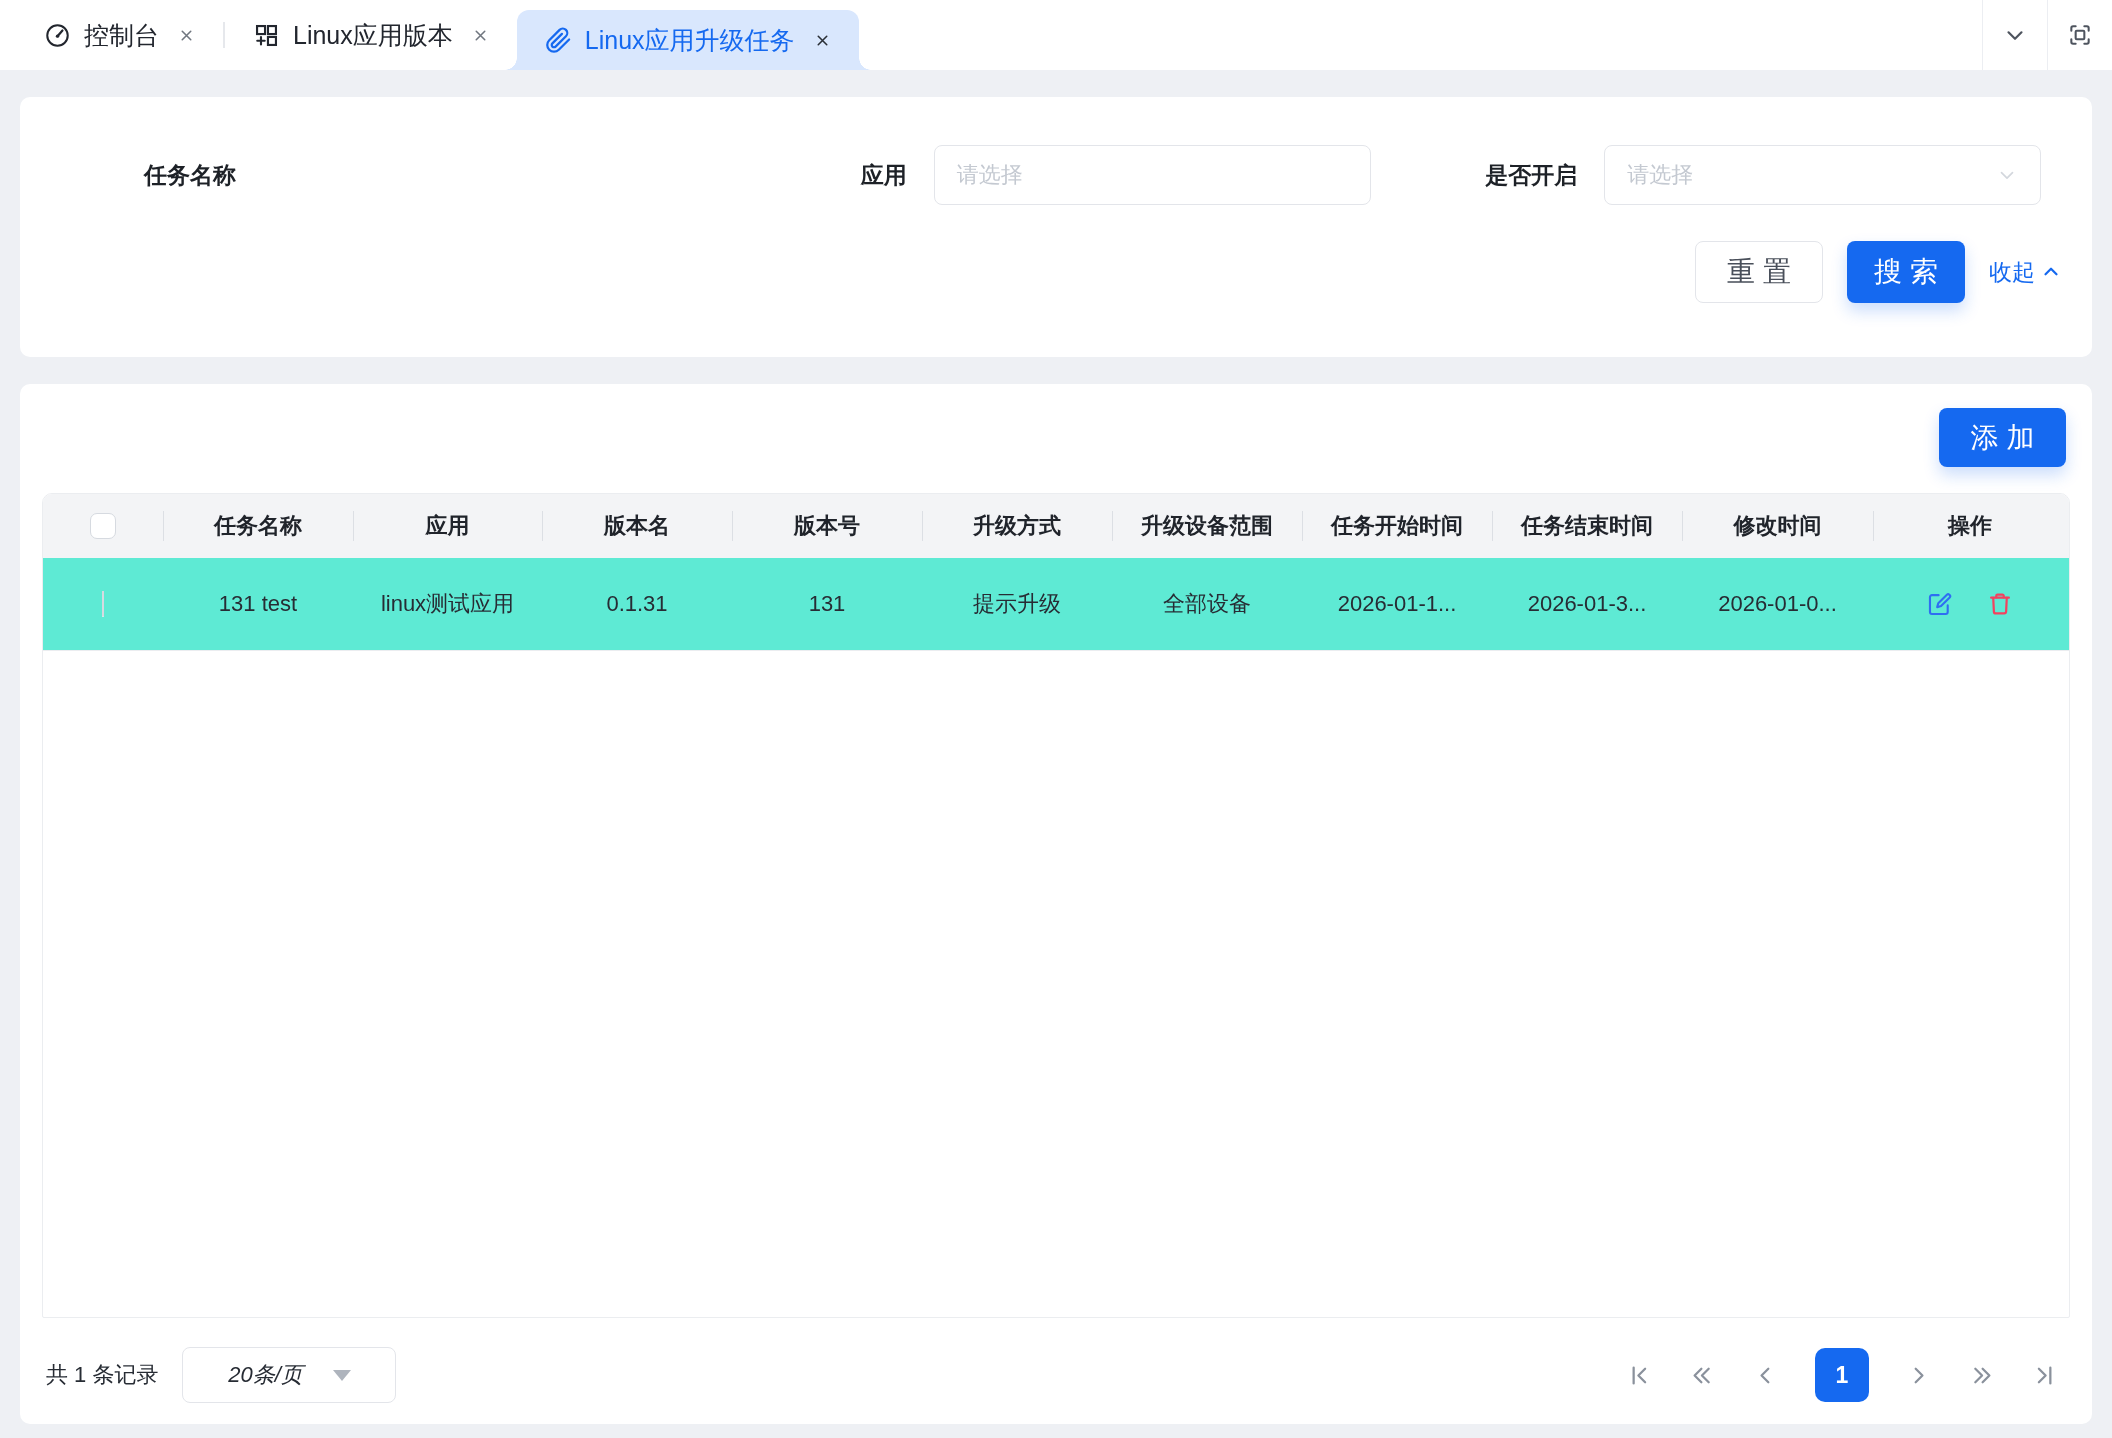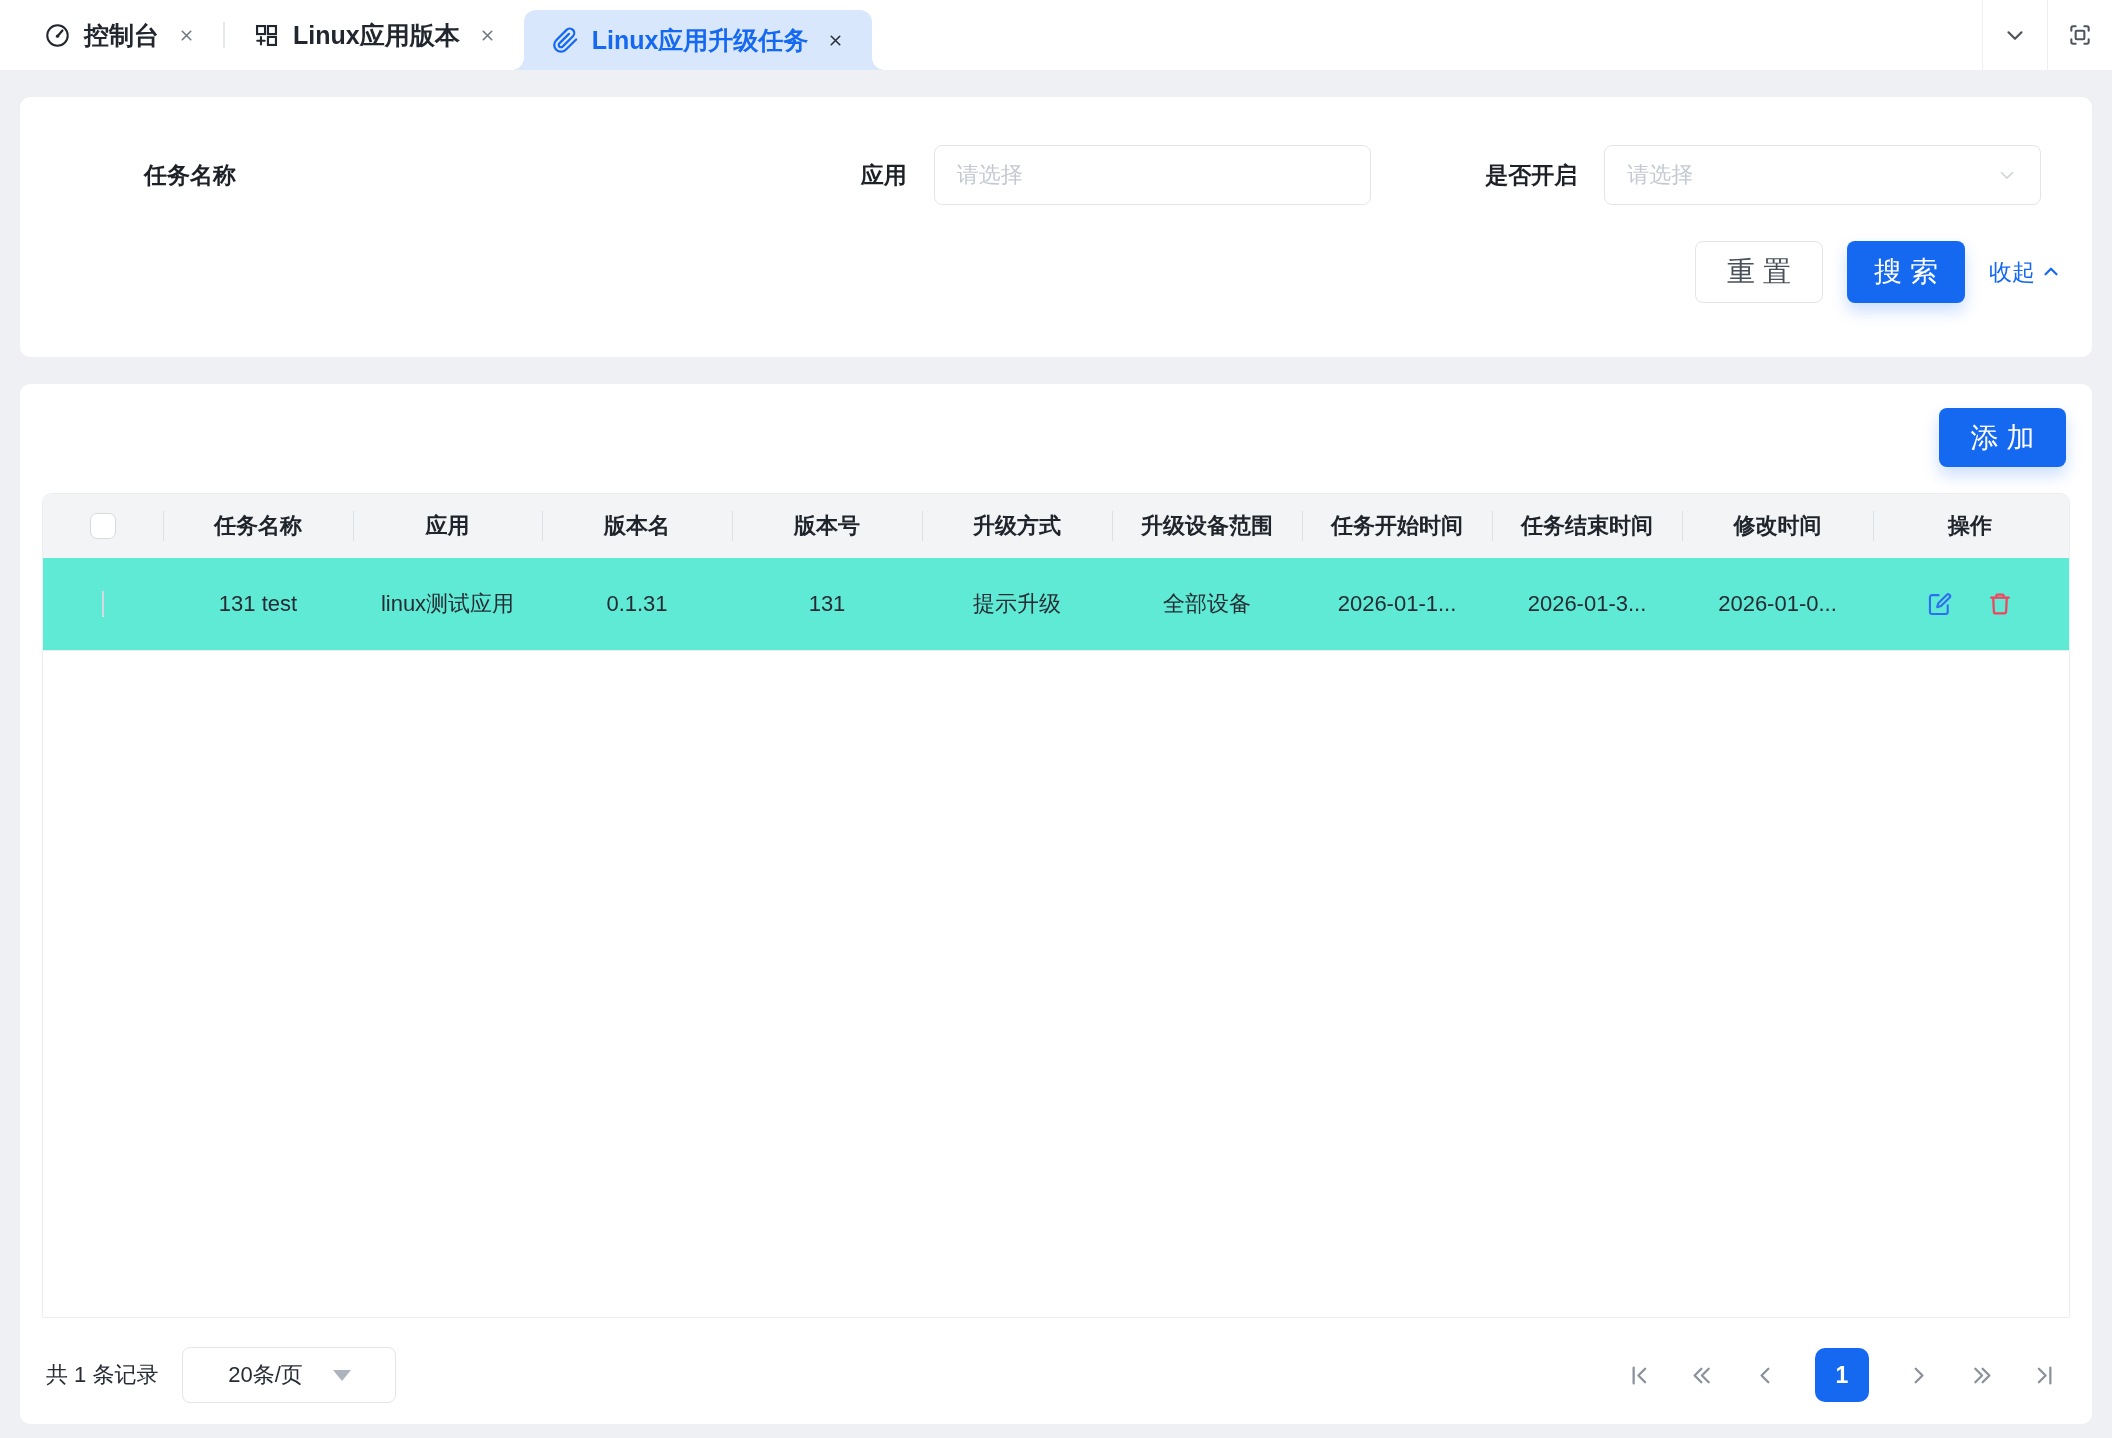--- a/index.html
+++ b/index.html
@@ -6,21 +6,21 @@
   html,body { width:2112px; height:1438px; overflow:hidden; }
   body {
     font-family:"Liberation Sans","DejaVu Sans",sans-serif;
     background:#eef0f4; color:#272c34;
   }
   svg { display:block; }
 
   
   .tabbar { height:70px; background:#fff; display:flex; align-items:stretch; padding-left:16px; }
   .tabs { display:flex; align-items:stretch; }
-  .tab { position:relative; display:flex; align-items:center; gap:13px; padding:0 28px; font-size:25px; color:#22262e; cursor:pointer;font-weight:bold; }
+  .tab { position:relative; display:flex; align-items:center; gap:13px; padding:0 28px; font-size:25px; color:#22262e; cursor:pointer; }
   .tab .ticon svg { width:27px; height:27px; }
   .tab .tclose svg { width:17px; height:17px; }
   .tab .tclose { margin-left:6px; display:flex; align-items:center; color:#70767f; }
   .tab.active { background:#d9e7fd; color:#1569f0; border-radius:12px 12px 0 0; margin-top:10px; padding-top:0; }
   .tab.active .tclose { color:#2a2f36; }
   .tab.active::before { content:""; position:absolute; left:-12px; bottom:0; width:12px; height:12px;
      background:radial-gradient(circle at 0 0, transparent 11.5px, #d9e7fd 12px); }
   .tab.active::after  { content:""; position:absolute; right:-12px; bottom:0; width:12px; height:12px;
      background:radial-gradient(circle at 100% 0, transparent 11.5px, #d9e7fd 12px); }
   .tdiv { width:1px; height:26px; background:#e6e8ec; align-self:center; }
@@ -68,21 +68,21 @@
   .op-cell { display:flex; justify-content:center; align-items:center; gap:32px; }
   .icon-btn { background:none; border:none; cursor:pointer; padding:0; display:flex; }
   .icon-btn svg { width:28px; height:28px; }
   .edit-btn { color:#2f6ef2; }
   .del-btn { color:#f2435f; }
 
   
   .tfooter { margin-top:29px; display:flex; align-items:center; }
   .total-text { font-size:22px; color:#272c34; padding-left:4px; }
   .pagesize { margin-left:24px; width:214px; height:56px; border:1.5px solid #e3e5ea; border-radius:8px;
-              display:flex; align-items:center; justify-content:center; gap:30px; font-size:22px; color:#272c34; cursor:pointer; background:#fff; }
+              display:flex; align-items:center; justify-content:center; gap:30px; font-size:22px; color:#272c34; cursor:pointer; background:#fff;font-style:italic; }
   .caret-down { width:0; height:0; border-left:9px solid transparent; border-right:9px solid transparent; border-top:11px solid #aeb4bd; }
   .pager { margin-left:auto; display:flex; align-items:center; gap:36px; padding-right:12px; }
   .pg { background:none; border:none; cursor:pointer; color:#8a919c; padding:0; display:flex; }
   .pg svg { width:27px; height:27px; }
   .page-current { width:54px; height:54px; border-radius:10px; background:#1569f0; color:#fff;
                   display:flex; align-items:center; justify-content:center; font-size:23px; font-weight:700; cursor:pointer; border:none; }
 </style>
 </head>
 <body>
 

